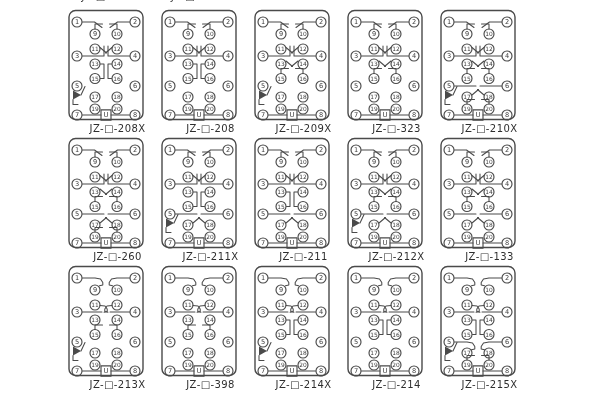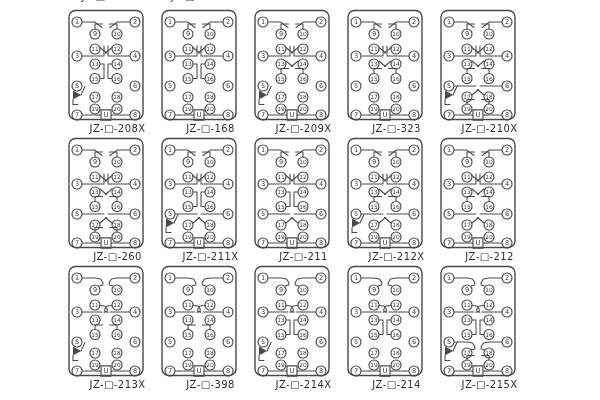--- a/index.html
+++ b/index.html
@@ -172,21 +172,21 @@
             <circle cx="31" cy="101" r="5" fill="#fff" class="diag-stroke" stroke-width="1.15"></circle>
             <text x="31" y="103.2" font-size="5.9" fill="#3d3d3d" text-anchor="middle">19</text>
             <circle cx="53" cy="101" r="5" fill="#fff" class="diag-stroke" stroke-width="1.15"></circle>
             <text x="53" y="103.2" font-size="5.9" fill="#3d3d3d" text-anchor="middle">20</text>
           </g>
           <g>
             <rect x="37" y="101.8" width="10" height="10.4" fill="#fff" class="diag-stroke" stroke-width="1.15"></rect>
             <text x="42" y="109.4" font-size="7" fill="#3d3d3d" text-anchor="middle">U</text>
           </g>
         </svg>
-        <div class="lbl">JZ-□-168</div>
+        <div class="lbl">JZ-□-208</div>
       </div>
       <div class="cell">
         <svg width="84" height="114" viewBox="0 0 84 114">
           <rect x="5" y="2.5" width="74" height="109" rx="6.5" class="diag-stroke" stroke-width="1.4"></rect>
           <g class="diag-stroke" stroke-width="1.05">
             <path d="M18.5 14 L 30.5 14 L 38 19.5"></path>
             <path d="M65.5 14 L 53.5 14 L 46 19.5"></path>
             <path d="M31 21 L 31 16 L 38.5 16"></path>
             <path d="M53 21 L 53 16 L 45.5 16"></path>
             <path d="M18.5 48 L 40 48 L 40 38"></path>
@@ -760,21 +760,21 @@
             <circle cx="31" cy="101" r="5" fill="#fff" class="diag-stroke" stroke-width="1.15"></circle>
             <text x="31" y="103.2" font-size="5.9" fill="#3d3d3d" text-anchor="middle">19</text>
             <circle cx="53" cy="101" r="5" fill="#fff" class="diag-stroke" stroke-width="1.15"></circle>
             <text x="53" y="103.2" font-size="5.9" fill="#3d3d3d" text-anchor="middle">20</text>
           </g>
           <g>
             <rect x="37" y="101.8" width="10" height="10.4" fill="#fff" class="diag-stroke" stroke-width="1.15"></rect>
             <text x="42" y="109.4" font-size="7" fill="#3d3d3d" text-anchor="middle">U</text>
           </g>
         </svg>
-        <div class="lbl">JZ-□-212</div>
+        <div class="lbl">JZ-□-133</div>
       </div>
       <div class="cell">
         <svg width="84" height="114" viewBox="0 0 84 114">
           <rect x="5" y="2.5" width="74" height="109" rx="6.5" class="diag-stroke" stroke-width="1.4"></rect>
           <g class="diag-stroke" stroke-width="1.05">
             <path d="M18.5 14 L 31 14 L 36.5 15 L 38.8 18.5 L 38.8 21 L 35.5 21.8"></path>
             <path d="M65.5 14 L 53 14 L 47.5 15 L 45.2 18.5 L 45.2 21 L 48.5 21.8"></path>
             <path d="M18.5 48 L 38 48"></path>
             <path d="M65.5 48 L 46 48"></path>
             <path d="M36 41.5 L 41 42 L 43.2 45 L 43.2 47.5 L 40 48.2"></path>

